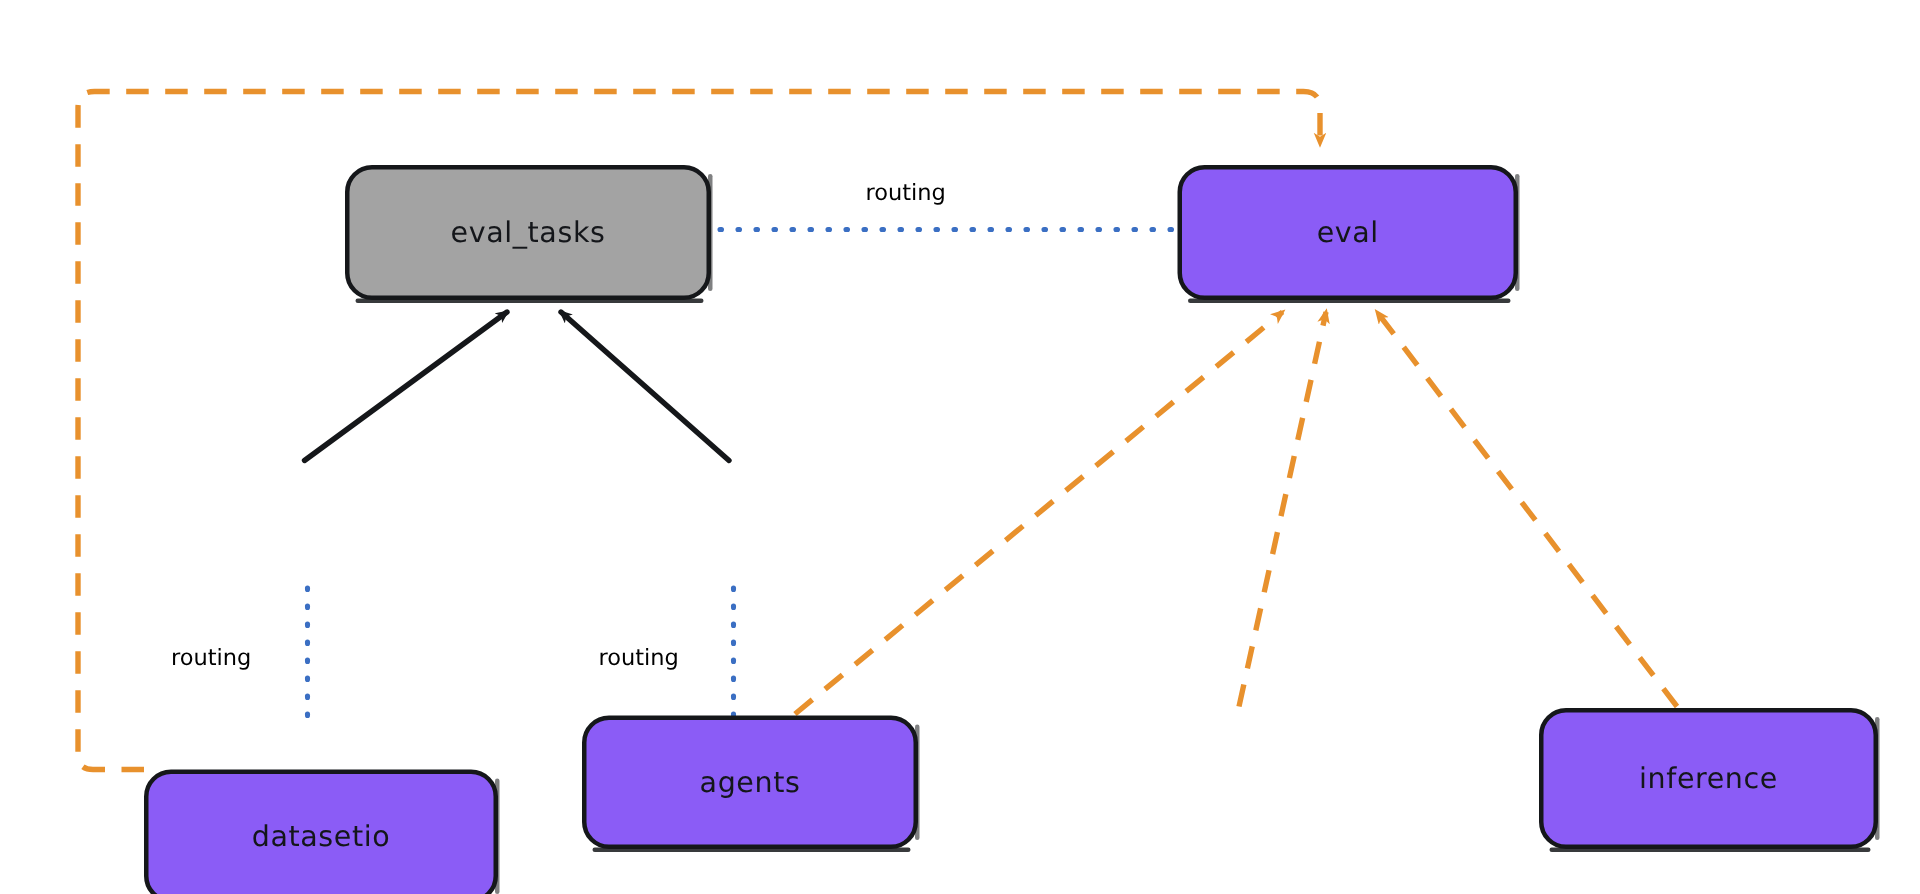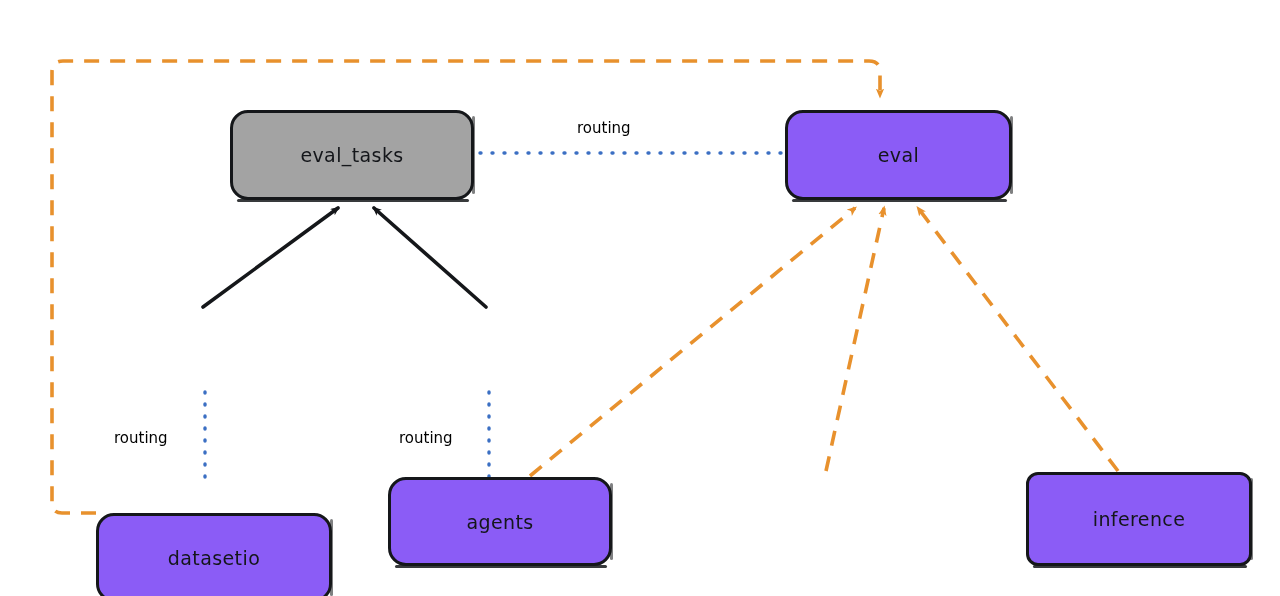--- a/index.html
+++ b/index.html
@@ -125,21 +125,21 @@
 
   <div class="node green" style="left:96px; top:477px; width:236px; height:89px;margin-top:36px;">
     <span class="node-label">datasetio</span>
   </div>
 
   <div class="node green" style="left:388px; top:477px; width:224px; height:89px;">
     <span class="node-label">agents</span>
   </div>
 
 
-  <div class="node green" style="left:1026px; top:472px; width:226px; height:94px;border-radius:12px;">
+  <div class="node green" style="left:1026px; top:472px; width:226px; height:94px;">
     <span class="node-label">inference</span>
   </div>
 
   <div class="edge-label" style="left:577px; top:119px;">routing</div>
 
   <div class="edge-label" style="left:114px; top:429px;">routing</div>
 
   <div class="edge-label" style="left:399px; top:429px;">routing</div>
 
 </div>

